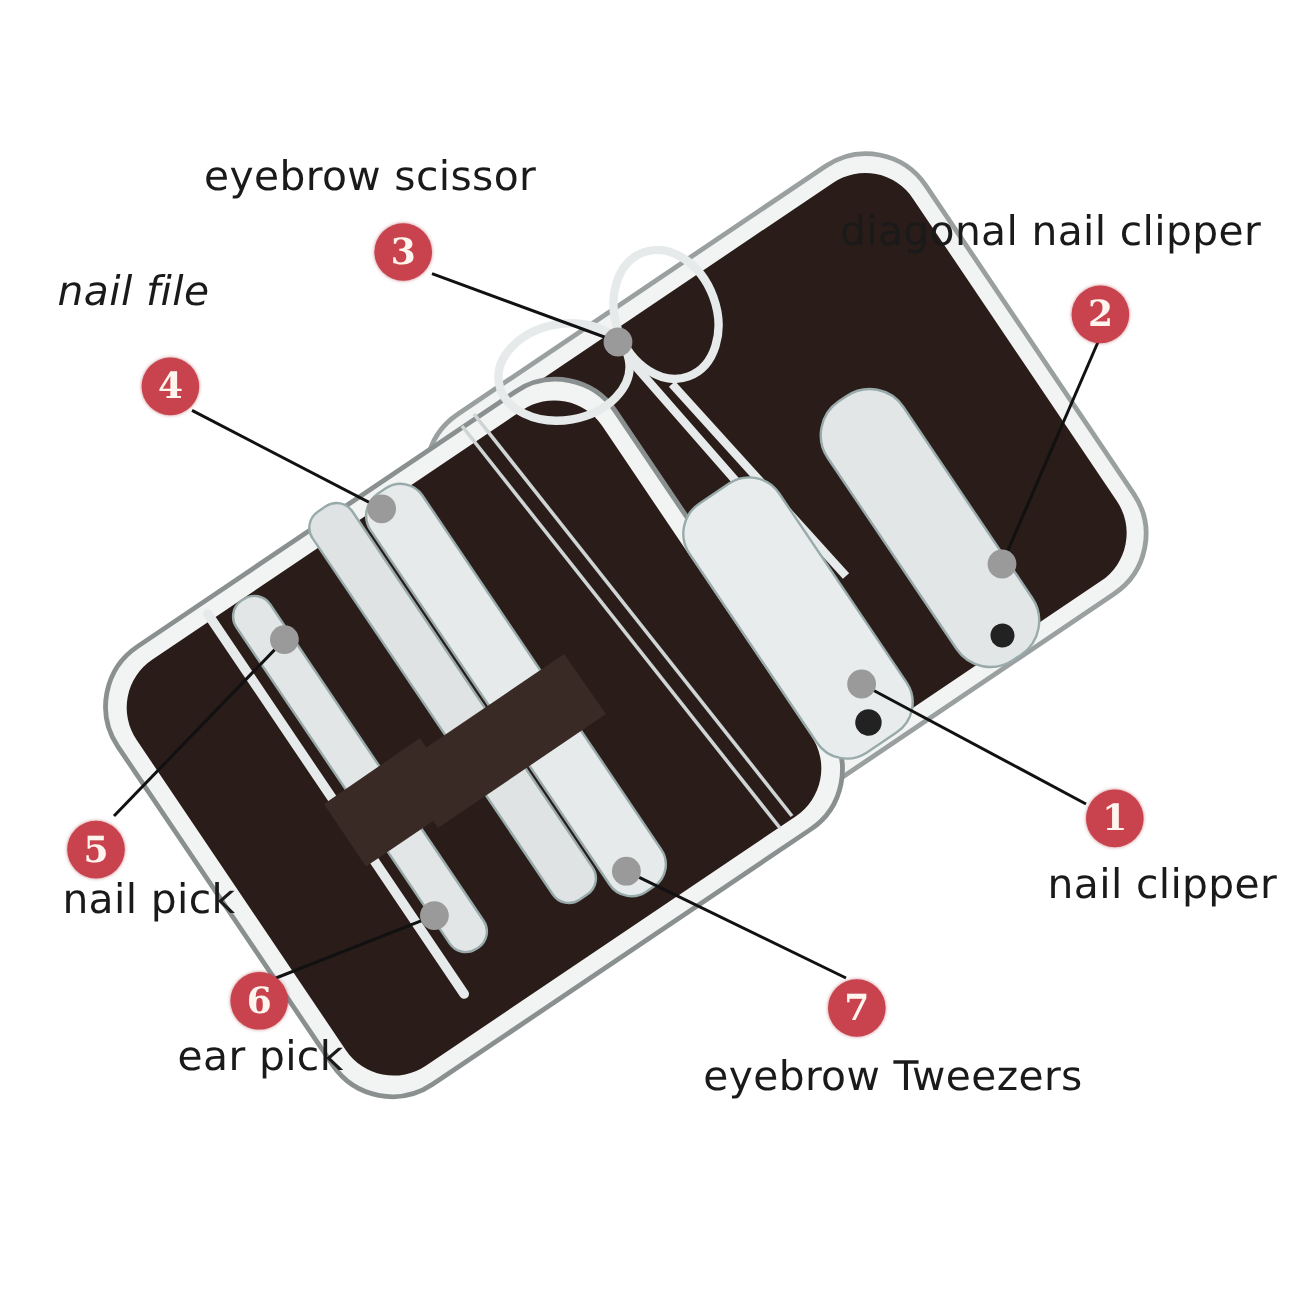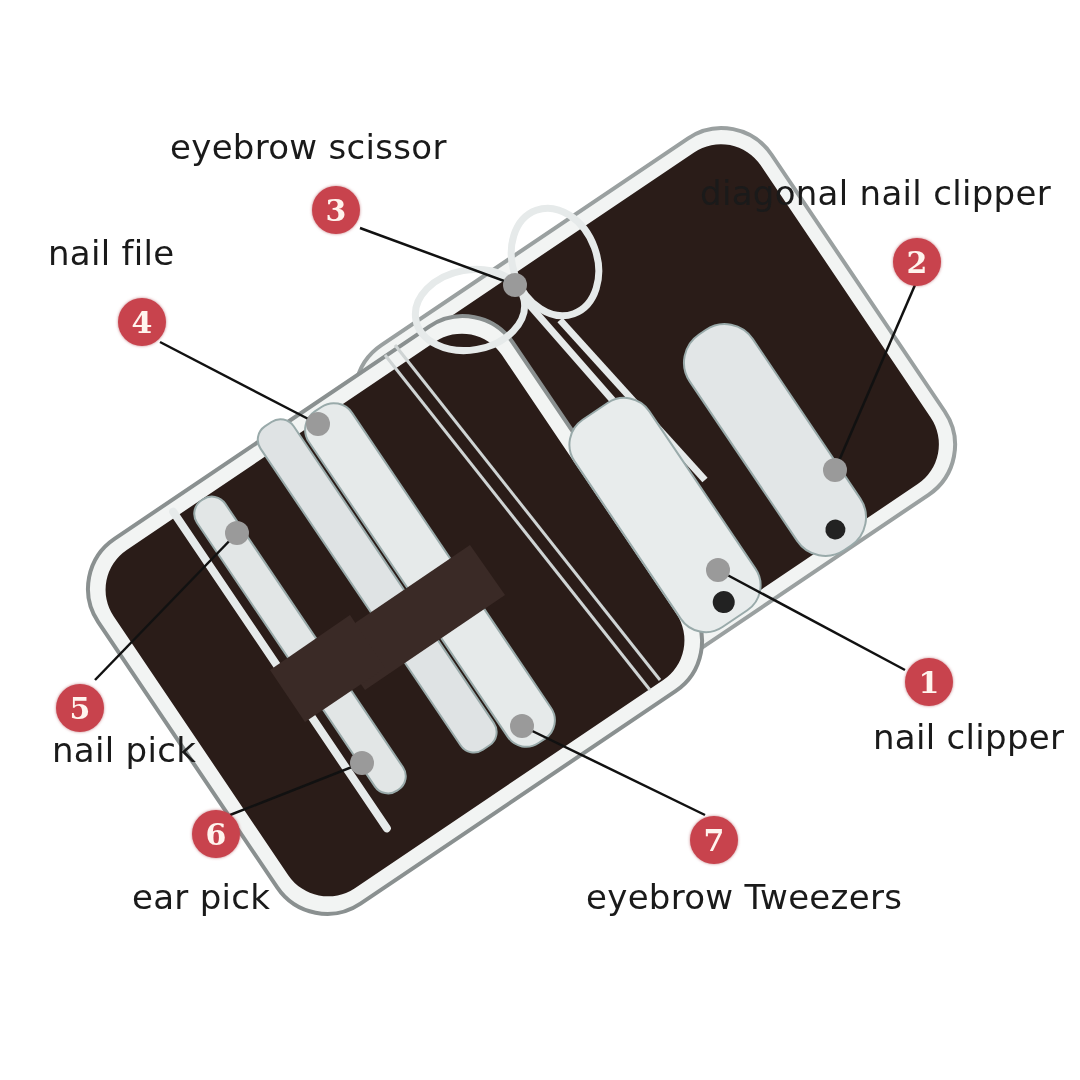--- a/index.html
+++ b/index.html
@@ -95,17 +95,17 @@
   <div class="badge" style="left:893px;top:238px;background:#c8434d;">2</div>
   <div class="badge" style="left:312px;top:186px;background:#c8434d;">3</div>
   <div class="badge" style="left:118px;top:298px;background:#c8434d;">4</div>
   <div class="badge" style="left:56px;top:684px;background:#c8434d;">5</div>
   <div class="badge" style="left:192px;top:810px;background:#c8434d;">6</div>
   <div class="badge" style="left:690px;top:816px;background:#c8434d;">7</div>
 
   <div class="label" style="left:873px;top:720px;">nail clipper</div>
   <div class="label" style="left:700px;top:176px;">diagonal nail clipper</div>
   <div class="label" style="left:170px;top:130px;">eyebrow scissor</div>
-  <div class="label" style="left:48px;top:236px;">nail file</div>
+  <div class="label" style="left:48px;top:226px;font-style:italic;">nail file</div>
   <div class="label" style="left:12px;top:733px;margin-left:40px;">nail pick</div>
-  <div class="label" style="left:132px;top:864px;margin-top:16px;">ear pick</div>
+  <div class="label" style="left:148px;top:864px;">ear pick</div>
   <div class="label" style="left:550px;top:880px;margin-left:36px;">eyebrow Tweezers</div>
 </div>
 
 </body></html>

